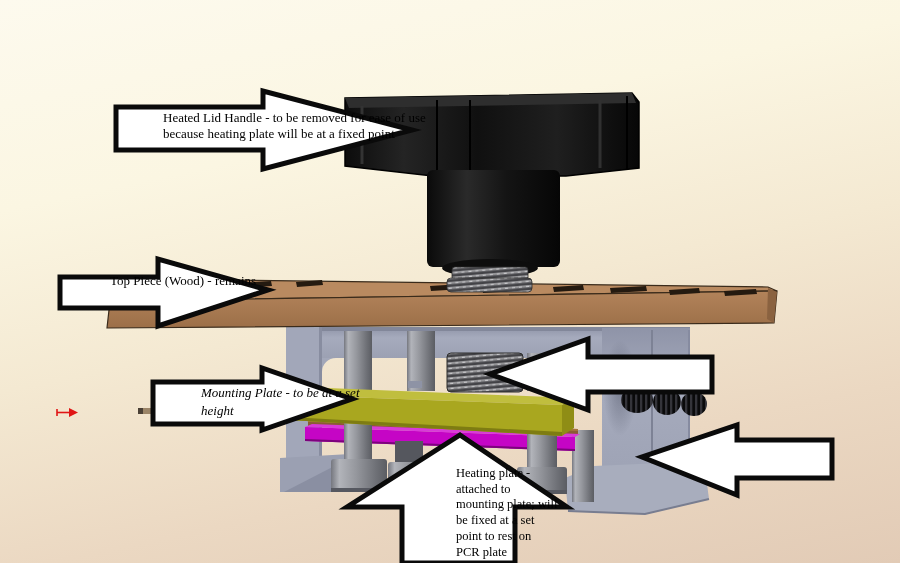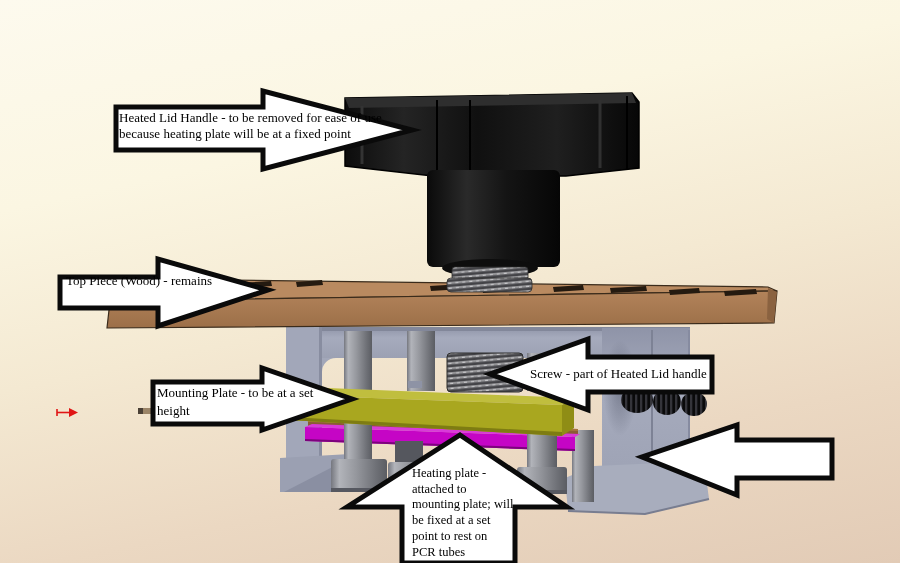--- a/index.html
+++ b/index.html
@@ -3,21 +3,21 @@
 <meta charset="utf-8">
 <style>
   html,body{margin:0;padding:0;background:#777;}
   #stage{
     position:relative;width:900px;height:563px;overflow:hidden;
     background:linear-gradient(168deg,#fdfaee 0%,#fbf6e2 28%,#f4e9d2 52%,#ebd8c2 76%,#e2cbb6 100%);
     font-family:"Liberation Serif", serif;
   }
   #scene{position:absolute;left:0;top:0;}
   .callout-text{position:absolute;color:#000;font-size:13px;line-height:16px;}
-  .callout-text div{white-space:nowrap;}
+  .callout-text div{white-space:nowrap;padding-left:44px;}
   .ct-small{font-size:12.5px;line-height:15.7px;}
   .ct-3{line-height:18px;}
 </style>
 </head>
 <body>
 
 <div id="stage">
   <svg id="scene" width="900" height="563" viewBox="0 0 900 563">
     <defs>
       <linearGradient id="cylGrad" x1="0" y1="0" x2="1" y2="0">
@@ -187,31 +187,28 @@
 
   <div class="callout-text" style="left:119px;top:110px;">
     <div>Heated Lid Handle - to be removed for ease of use</div>
     <div>because heating plate will be at a fixed point</div>
   </div>
 
   <div class="callout-text" style="left:66px;top:273px;">
     <div>Top Piece (Wood) - remains</div>
   </div>
 
-  <div class="callout-text ct-3" style="left:157px;top:384px;">
+  <div class="callout-text ct-3" style="left:157px;top:384px;font-style:italic;">
     <div>Mounting Plate - to be at a set</div>
     <div>height</div>
   </div>
 
-  <div class="callout-text" style="left:530px;top:366px;">
-    <div>Screw - part of Heated Lid handle</div>
-  </div>
 
 
   <div class="callout-text ct-small" style="left:412px;top:466px;">
     <div>Heating plate -</div>
     <div>attached to</div>
     <div>mounting plate; will</div>
     <div>be fixed at a set</div>
     <div>point to rest on</div>
-    <div>PCR tubes</div>
+    <div>PCR plate</div>
   </div>
 </div>
 
 </body></html>

